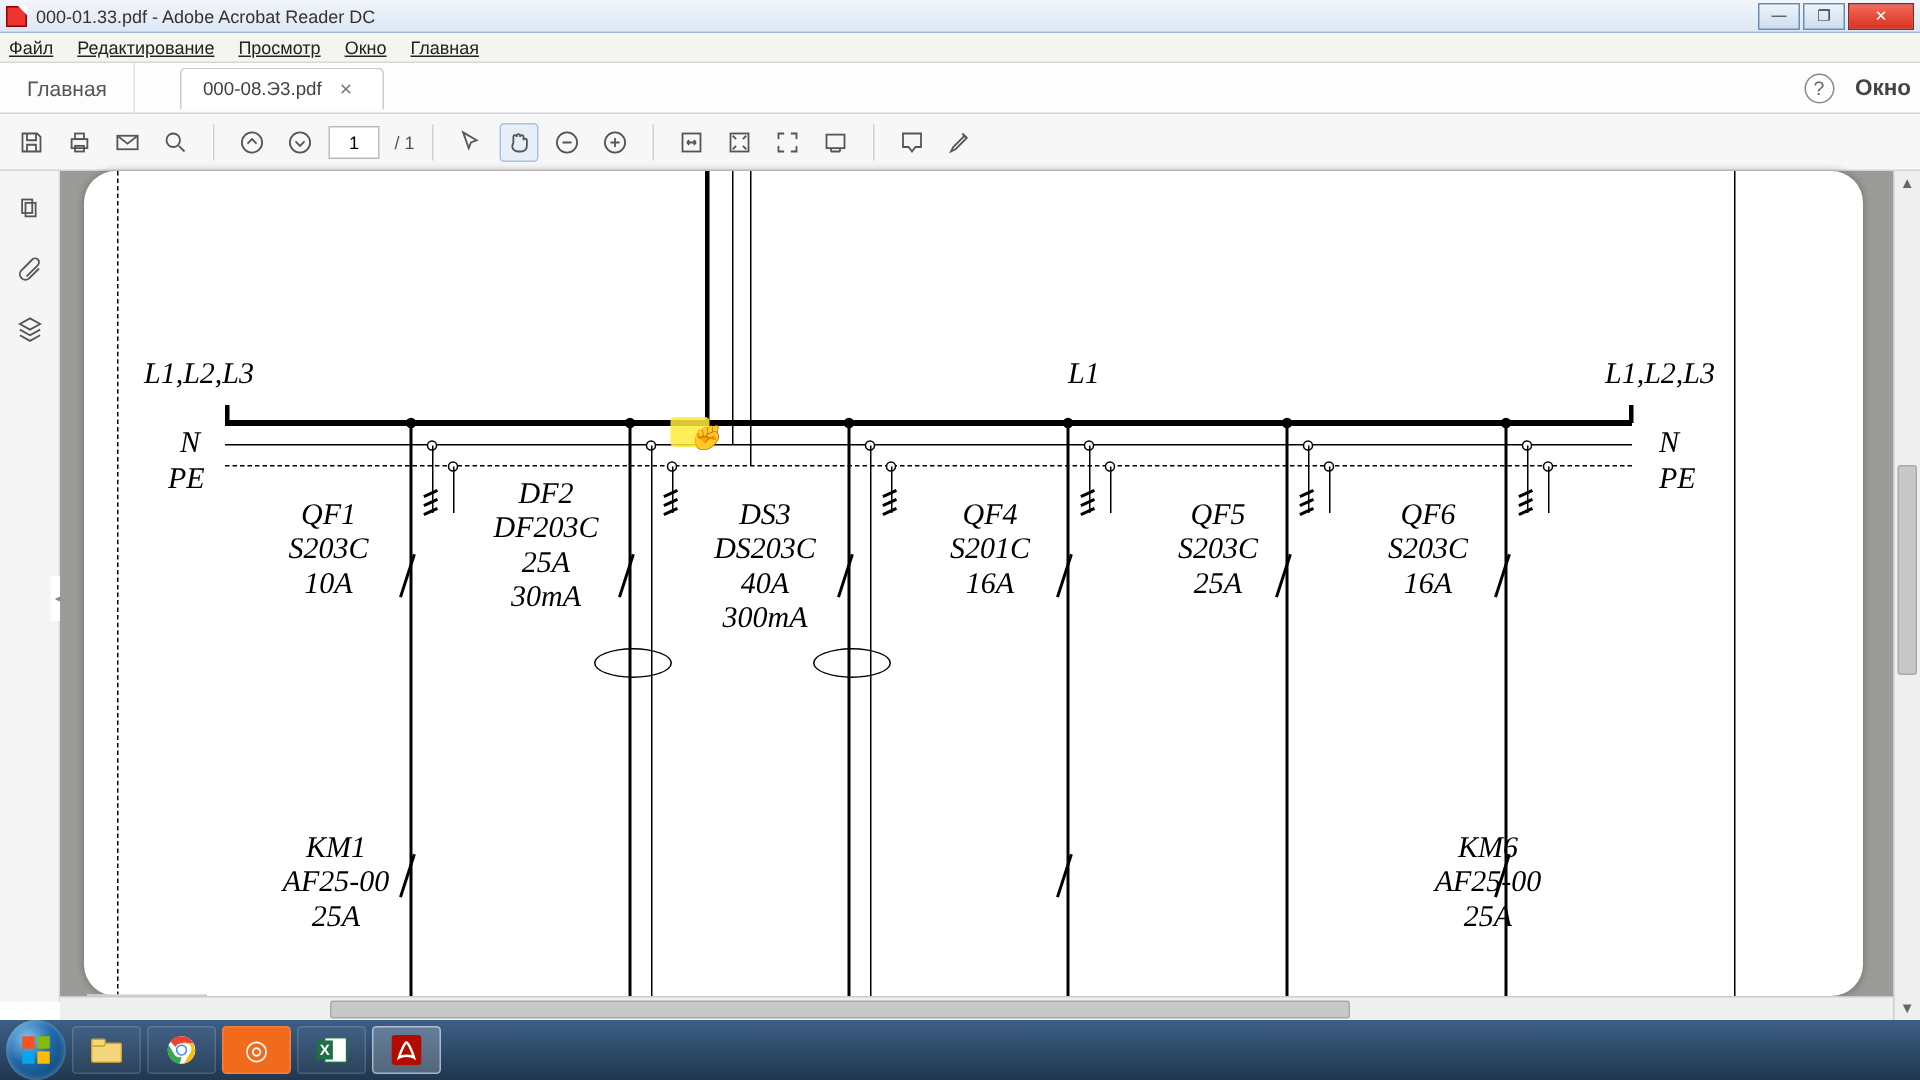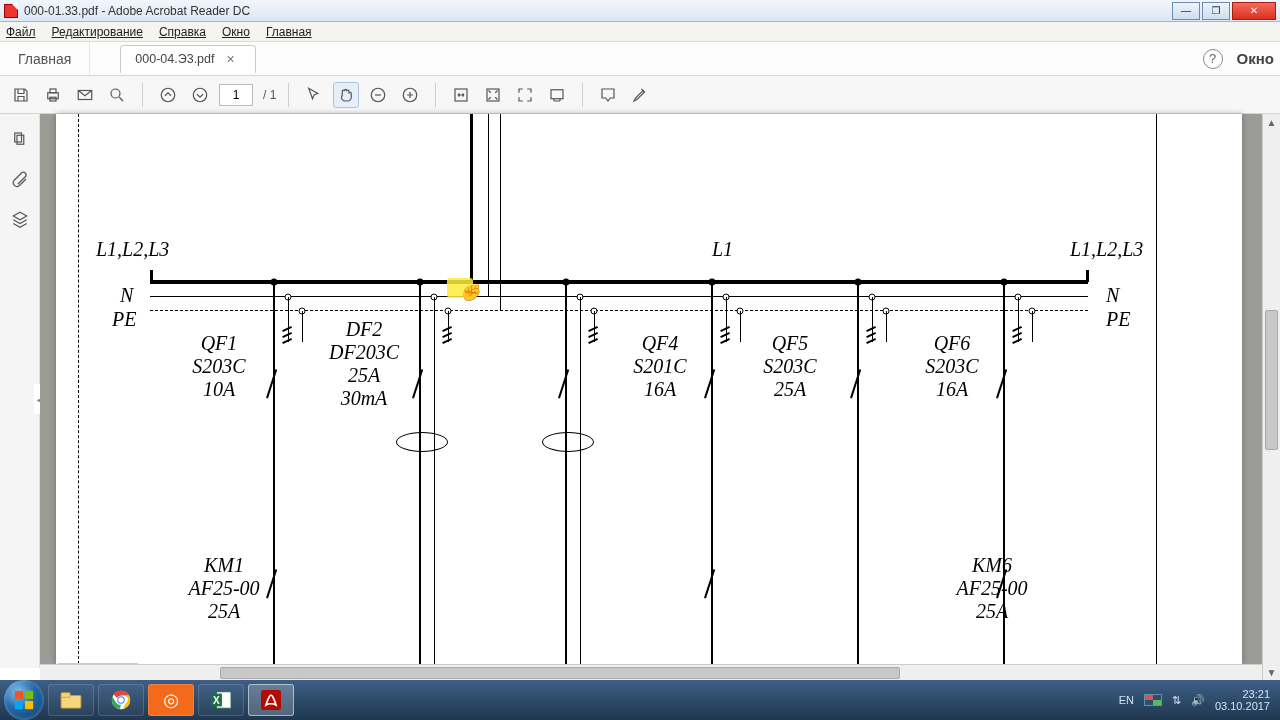--- a/index.html
+++ b/index.html
@@ -47,21 +47,21 @@
   
   .viewport{ position:absolute; left:40px; right:18px; top:114px; bottom:40px; background:#9b9b97; }
   .h-scroll{ position:absolute; left:40px; right:18px; bottom:40px; height:16px; background:#efefef; border-top:1px solid #ccc;}
   .h-scroll .thumb{ position:absolute; left:180px; width:680px; top:2px; height:12px; background:#c8c8c8; border:1px solid #aaa; border-radius:2px;}
   .v-scroll{ position:absolute; right:0; top:114px; width:18px; bottom:40px; background:#efefef; border-left:1px solid #ccc;}
   .v-scroll .arrow{ height:16px; display:flex;align-items:center;justify-content:center;font-size:10px;color:#666;}
   .v-scroll .track{ position:absolute; top:16px; bottom:16px; left:0; right:0;}
   .v-scroll .thumb{ position:absolute; top:180px; height:140px; left:2px; right:2px; background:#c8c8c8; border:1px solid #aaa; border-radius:2px;}
   .page-dim{ position:absolute; left:58px; bottom:42px; font-size:11px; color:#333; background:#f7f7f7; padding:1px 6px; border-top:1px solid #ccc; border-right:1px solid #ccc;}
 
-  .paper{ position:absolute; left:16px; top:0; right:20px; bottom:16px; background:#fff; box-shadow:0 0 6px rgba(0,0,0,.3); overflow:hidden;}
+  .paper{ position:absolute; left:16px; top:0; right:20px; bottom:16px; background:#fff; box-shadow:0 0 6px rgba(0,0,0,.3); overflow:hidden;border-radius:21px;}
   
   .schema{ position:absolute; inset:0; font-family:"Times New Roman", serif; font-style:italic; font-size:20px; color:#000;}
   .dash-v{ position:absolute; border-left:1.5px dashed #000;}
   .thick-h{ position:absolute; height:4px; background:#000;}
   .thin-h{ position:absolute; height:1px; background:#000;}
   .dash-h{ position:absolute; border-top:1.5px dashed #000; height:0;}
   .v-line{ position:absolute; width:2px; background:#000;}
   .v-thin{ position:absolute; width:1px; background:#000;}
   .node{ position:absolute; width:7px;height:7px; background:#000; border-radius:50%; transform:translate(-50%,-50%);}
   .o-node{ position:absolute; width:7px;height:7px; border:1px solid #000; background:#fff; border-radius:50%; transform:translate(-50%,-50%);}
@@ -91,29 +91,29 @@
   <span>000-01.33.pdf - Adobe Acrobat Reader DC</span>
   <div class="spacer"></div>
   <div class="winbtn">—</div>
   <div class="winbtn">❐</div>
   <div class="winbtn close">✕</div>
 </div>
 
 <div class="menubar">
   <span><u>Файл</u></span>
   <span><u>Редактирование</u></span>
-  <span><u>Справка</u></span>
+  <span><u>Просмотр</u></span>
   <span><u>Окно</u></span>
   <span><u>Главная</u></span>
 </div>
 
 <div class="tabbar">
   <div class="big-tab">Главная</div>
   <div class="doc-tab">
-     <span>000-04.Э3.pdf</span>
+     <span>000-08.Э3.pdf</span>
      <span class="x">×</span>
   </div>
   <div class="right">
      <div class="help-circle">?</div>
      <span style="font-weight:600;color:#444">Окно</span>
   </div>
 </div>
 
 <div class="toolbar">
   <div class="tbtn">
@@ -311,20 +311,26 @@
         <div class="o-node" style="left:524px; top:183px;"></div>
         <div class="o-node" style="left:538px; top:197px;"></div>
         <div class="v-line" style="left:509px; top:168px; height:382px;"></div>
         <div class="v-thin" style="left:524px; top:183px; height:367px;"></div>
         <div class="v-thin" style="left:538px; top:197px; height:31px;"></div>
         <div class="tick" style="left:532px; top:214px;"></div>
         <div class="tick" style="left:532px; top:220px;"></div>
         <div class="tick" style="left:532px; top:226px;"></div>
         <div class="switch" style="left:502px; top:254px;"></div>
         <div class="ellipse" style="left:486px; top:318px; width:52px; height:20px;"></div>
+        <div class="lbl" style="left:404px; top:218px; width:100px;">
+           <span>DS3</span><br>
+           <span>DS203C</span><br>
+           <span>40A</span><br>
+           <span>300mA</span>
+        </div>
 
         <div class="node" style="left:656px; top:168px;"></div>
         <div class="o-node" style="left:670px; top:183px;"></div>
         <div class="o-node" style="left:684px; top:197px;"></div>
         <div class="v-line" style="left:655px; top:168px; height:382px;"></div>
         <div class="v-thin" style="left:670px; top:183px; height:45px;"></div>
         <div class="v-thin" style="left:684px; top:197px; height:31px;"></div>
         <div class="tick" style="left:664px; top:214px;"></div>
         <div class="tick" style="left:664px; top:220px;"></div>
         <div class="tick" style="left:664px; top:226px;"></div>
@@ -339,21 +345,21 @@
         <div class="node" style="left:802px; top:168px;"></div>
         <div class="o-node" style="left:816px; top:183px;"></div>
         <div class="o-node" style="left:830px; top:197px;"></div>
         <div class="v-line" style="left:801px; top:168px; height:382px;"></div>
         <div class="v-thin" style="left:816px; top:183px; height:45px;"></div>
         <div class="v-thin" style="left:830px; top:197px; height:31px;"></div>
         <div class="tick" style="left:810px; top:214px;"></div>
         <div class="tick" style="left:810px; top:220px;"></div>
         <div class="tick" style="left:810px; top:226px;"></div>
         <div class="switch" style="left:794px; top:254px;"></div>
-        <div class="lbl" style="left:686px; top:218px; width:96px;">
+        <div class="lbl" style="left:708px; top:218px; width:96px;">
            <span>QF5</span><br>
            <span>S203C</span><br>
            <span>25A</span>
         </div>
 
         <div class="node" style="left:948px; top:168px;"></div>
         <div class="o-node" style="left:962px; top:183px;"></div>
         <div class="o-node" style="left:976px; top:197px;"></div>
         <div class="v-line" style="left:947px; top:168px; height:382px;"></div>
         <div class="v-thin" style="left:962px; top:183px; height:45px;"></div>
@@ -426,23 +432,13 @@
         <text x="7" y="15" text-anchor="middle" fill="#fff" font-size="11" font-family="Arial" font-weight="bold">X</text>
       </svg>
     </div>
   <div class="tb-item active">
      <svg width="20" height="20" viewBox="0 0 24 24">
         <rect width="24" height="24" rx="3" fill="#b30b00"></rect>
         <path d="M6 18c2-7 5-12 6-12s4 5 6 12c-3-2-9-2-12 0z" fill="none" stroke="#fff" stroke-width="2"></path>
       </svg>
     </div>
 
-  <div class="tray">
-     <span>EN</span>
-     <div class="flag"></div>
-     <span>⇅</span>
-     <span>🔊</span>
-     <div class="col">
-        <div>23:21</div>
-        <div>03.10.2017</div>
-     </div>
-  </div>
 </div>
 
 </body></html>

